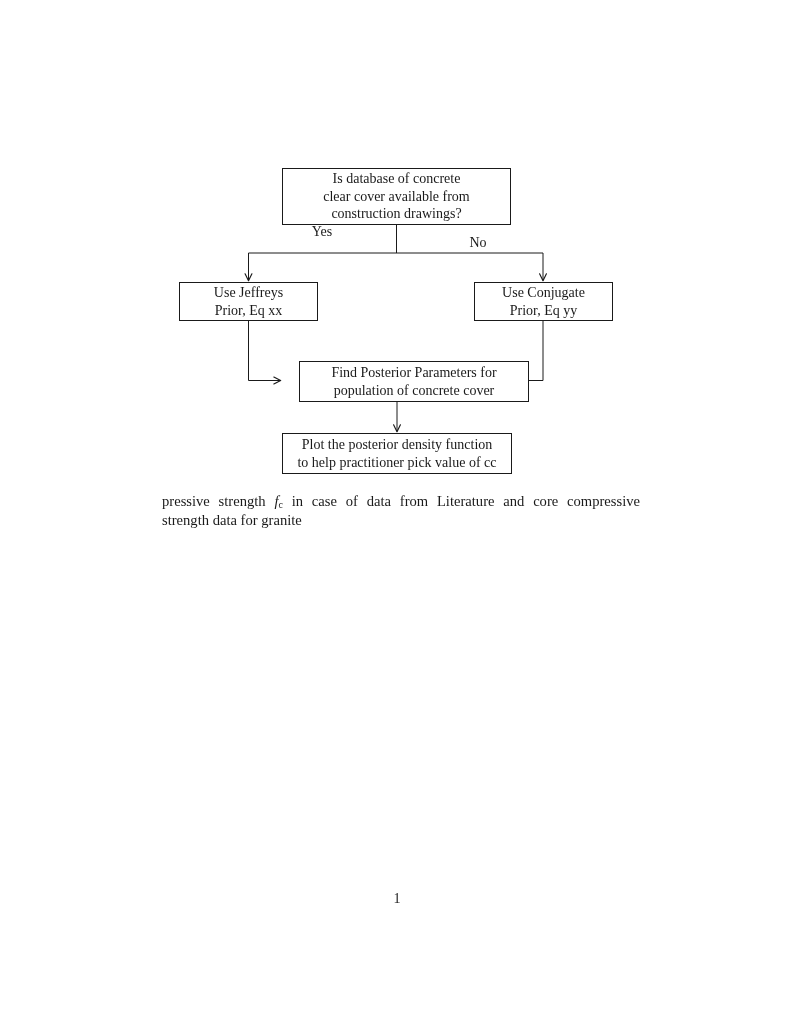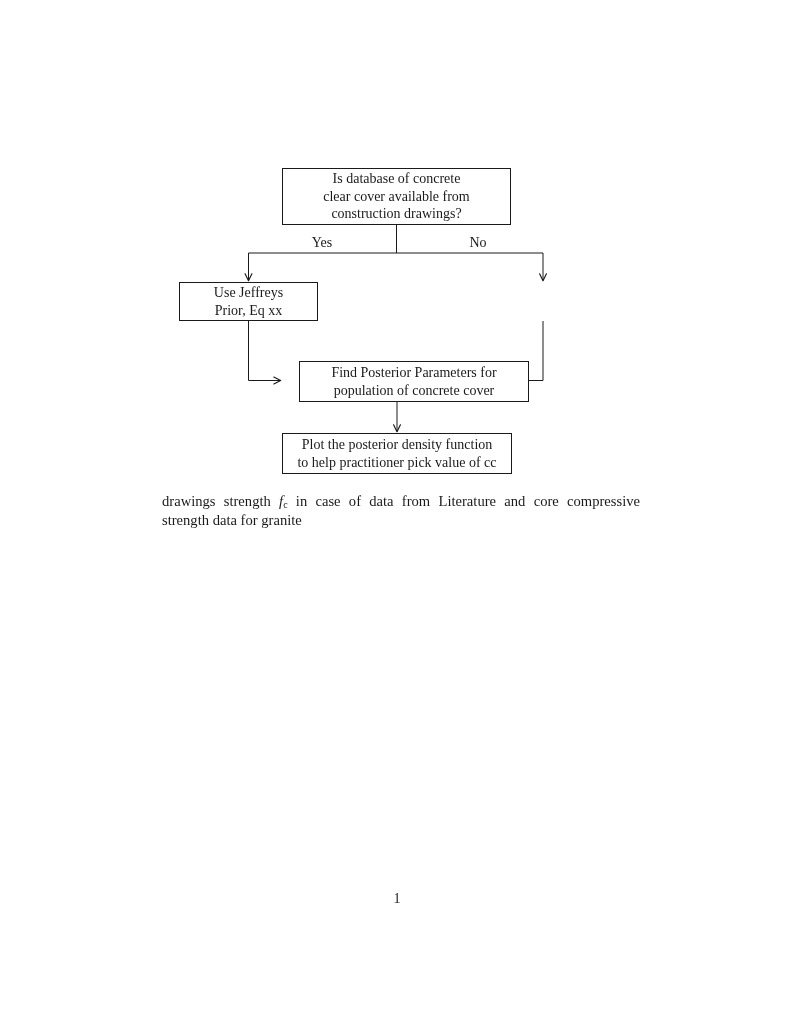--- a/index.html
+++ b/index.html
@@ -46,21 +46,21 @@
   .node-jeffreys  { left: 179px; top: 282px; width: 139px; height: 39px; }
   .node-conjugate { left: 474px; top: 282px; width: 139px; height: 39px; }
   .node-posterior { left: 299px; top: 361px; width: 230px; height: 41px; }
   .node-plot      { left: 282px; top: 433px; width: 230px; height: 41px; }
   .edge-label {
     position: absolute;
     transform: translateX(-50%);
     font-size: 14px;
     line-height: 16px;
   }
-  .edge-label-yes { left: 322px; top: 235px; }
+  .edge-label-yes { left: 322px; top: 224px; }
   .edge-label-no  { left: 478px; top: 235px; text-align: center; }
   .caption {
     position: absolute;
     left: 162px;
     top: 492px;
     width: 478px;
     font-size: 14.6px;
     line-height: 18.6px;
   }
   .cap-line {
@@ -110,27 +110,29 @@
 clear cover available from
 construction drawings?</div>
 
   <div class="edge-label edge-label-yes">Yes</div>
 
   <div class="edge-label edge-label-no">No</div>
 
   <div class="node node-jeffreys">Use Jeffreys
 Prior, Eq xx</div>
 
+  <div class="node node-conjugate">Use Conjugate
+Prior, Eq yy</div>
 
   <div class="node node-posterior">Find Posterior Parameters for
 population of concrete cover</div>
 
   <div class="node node-plot">Plot the posterior density function
 to help practitioner pick value of cc</div>
 
   <div class="caption">
-    <div class="cap-line"><span>drawings strength </span><i>f</i><sub>c</sub><span> in case of data from Literature and core compressive</span></div>
+    <div class="cap-line"><span>pressive strength </span><i>f</i><sub>c</sub><span> in case of data from Literature and core compressive</span></div>
     <div class="cap-line last"><span>strength data for granite</span></div>
   </div>
 
   <div class="page-number">1</div>
 
 </div>
 
 </body></html>

